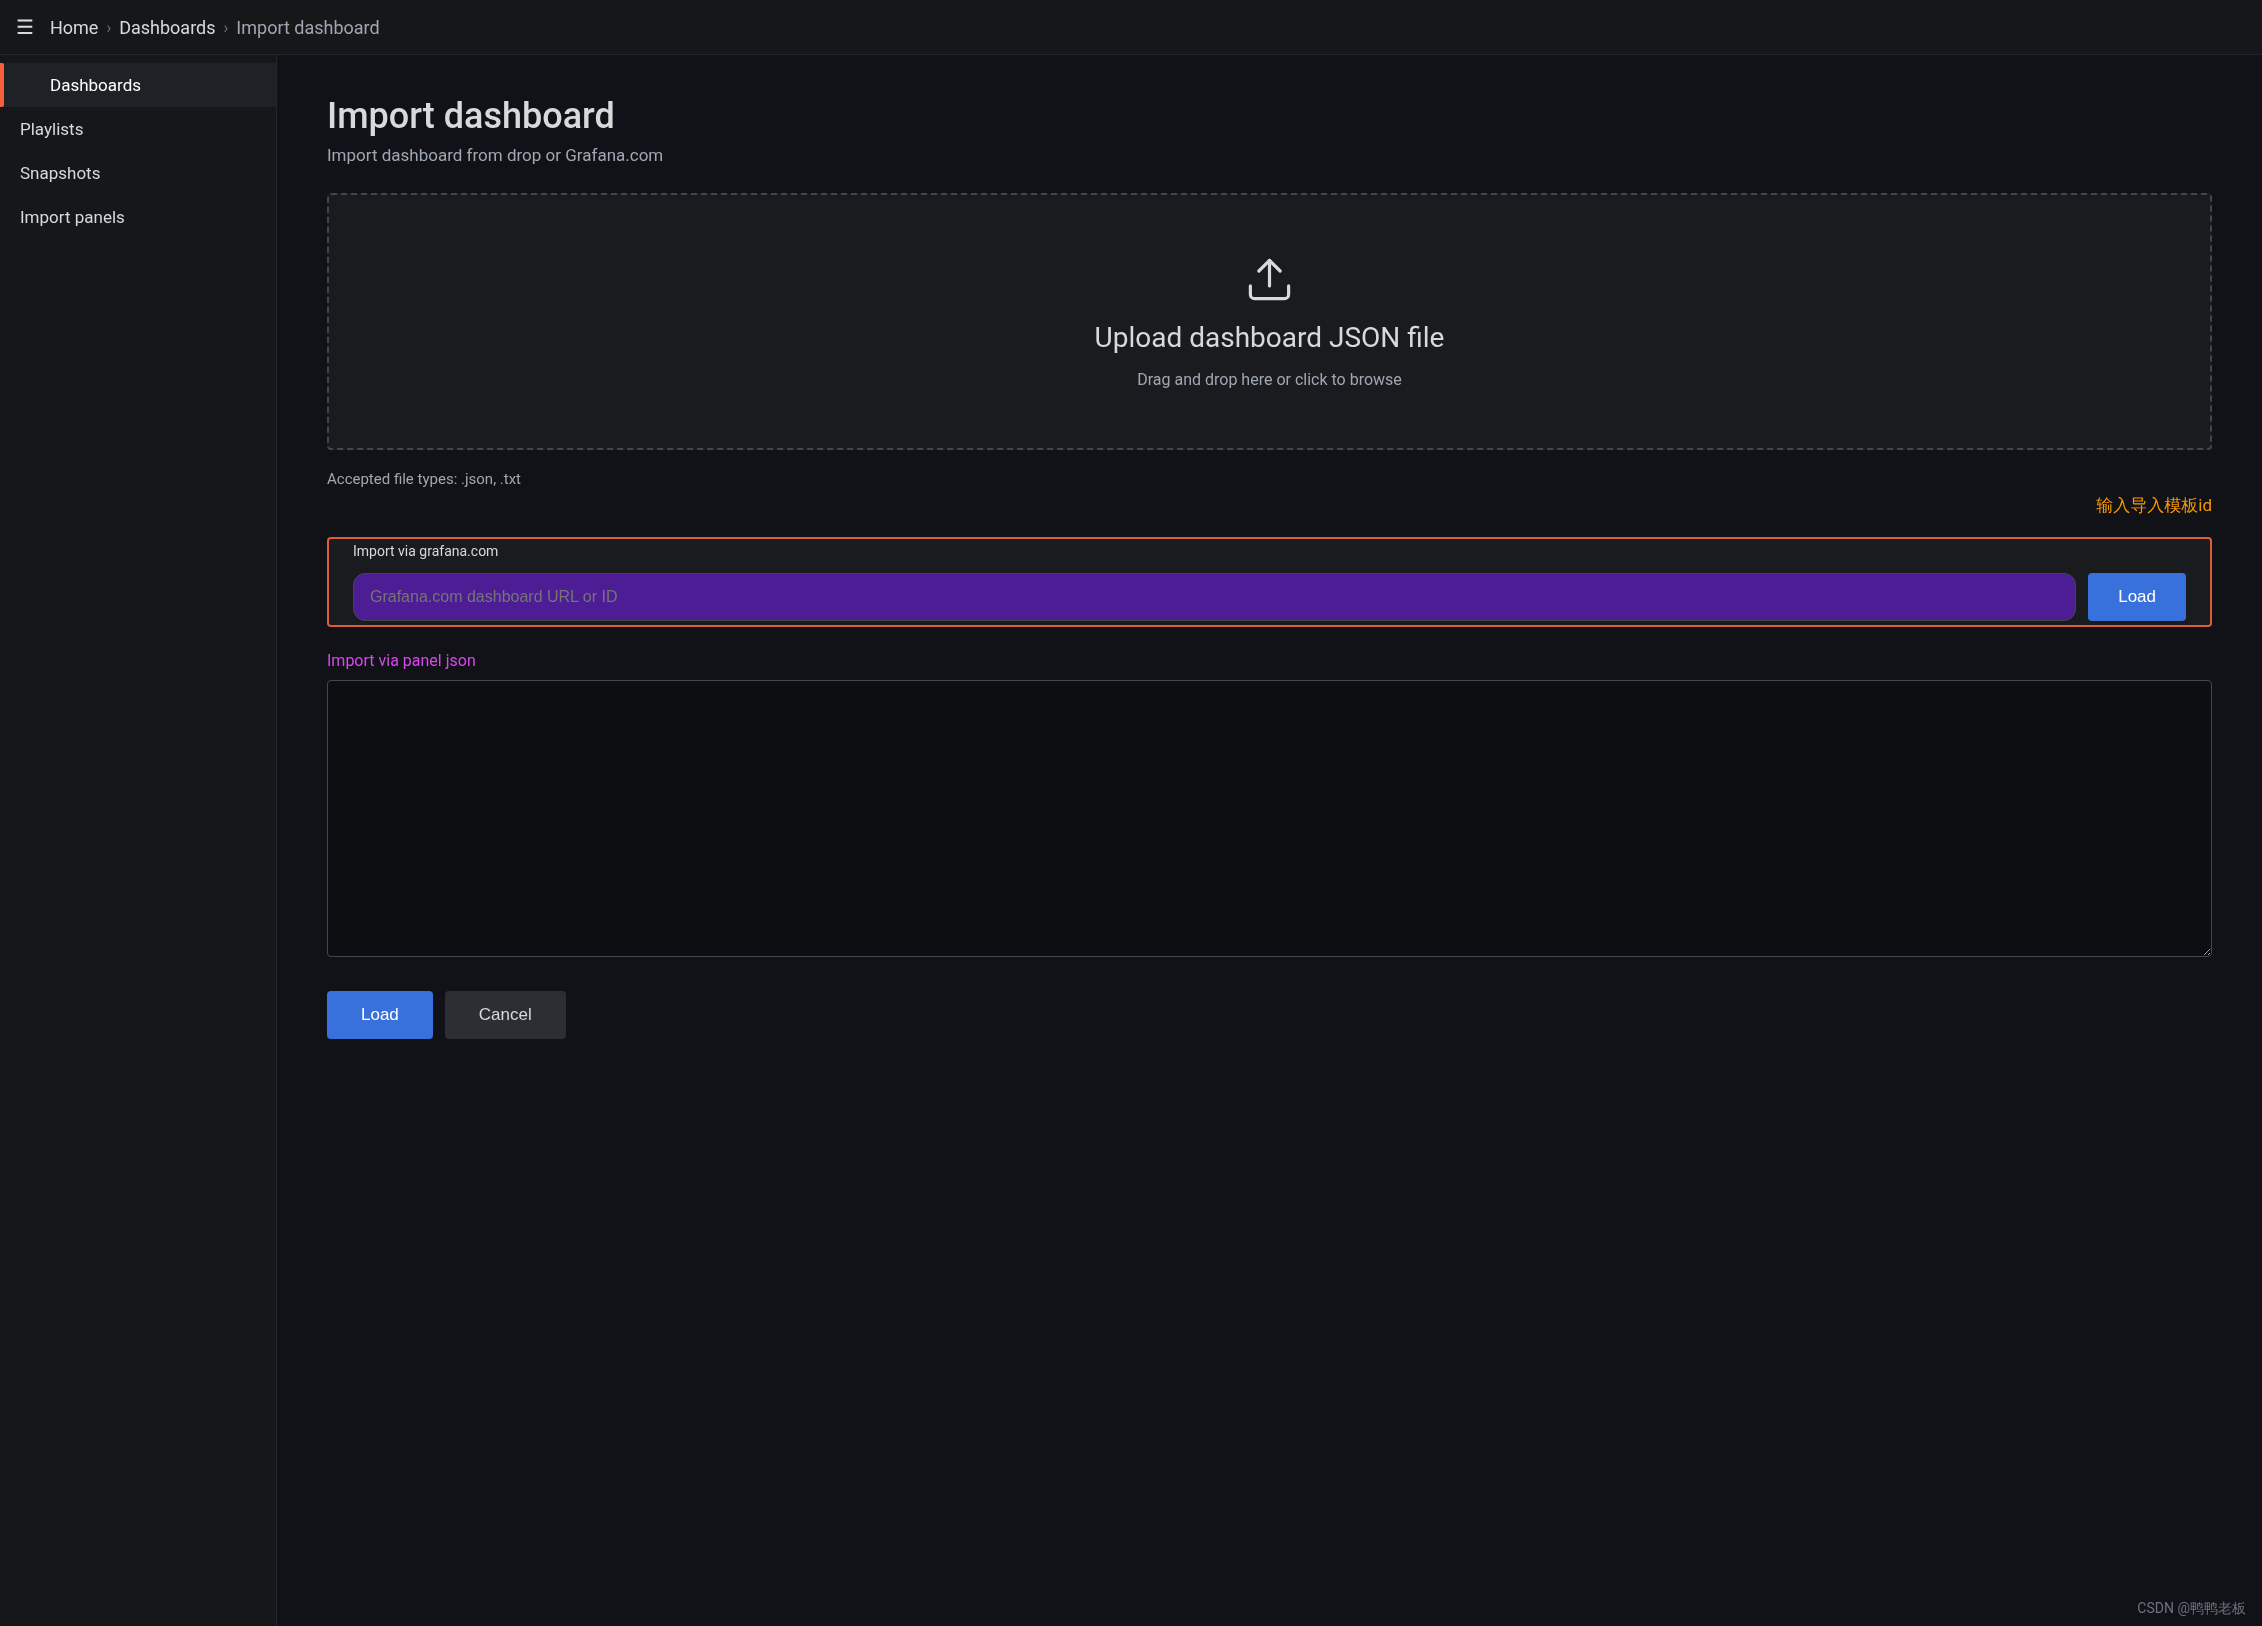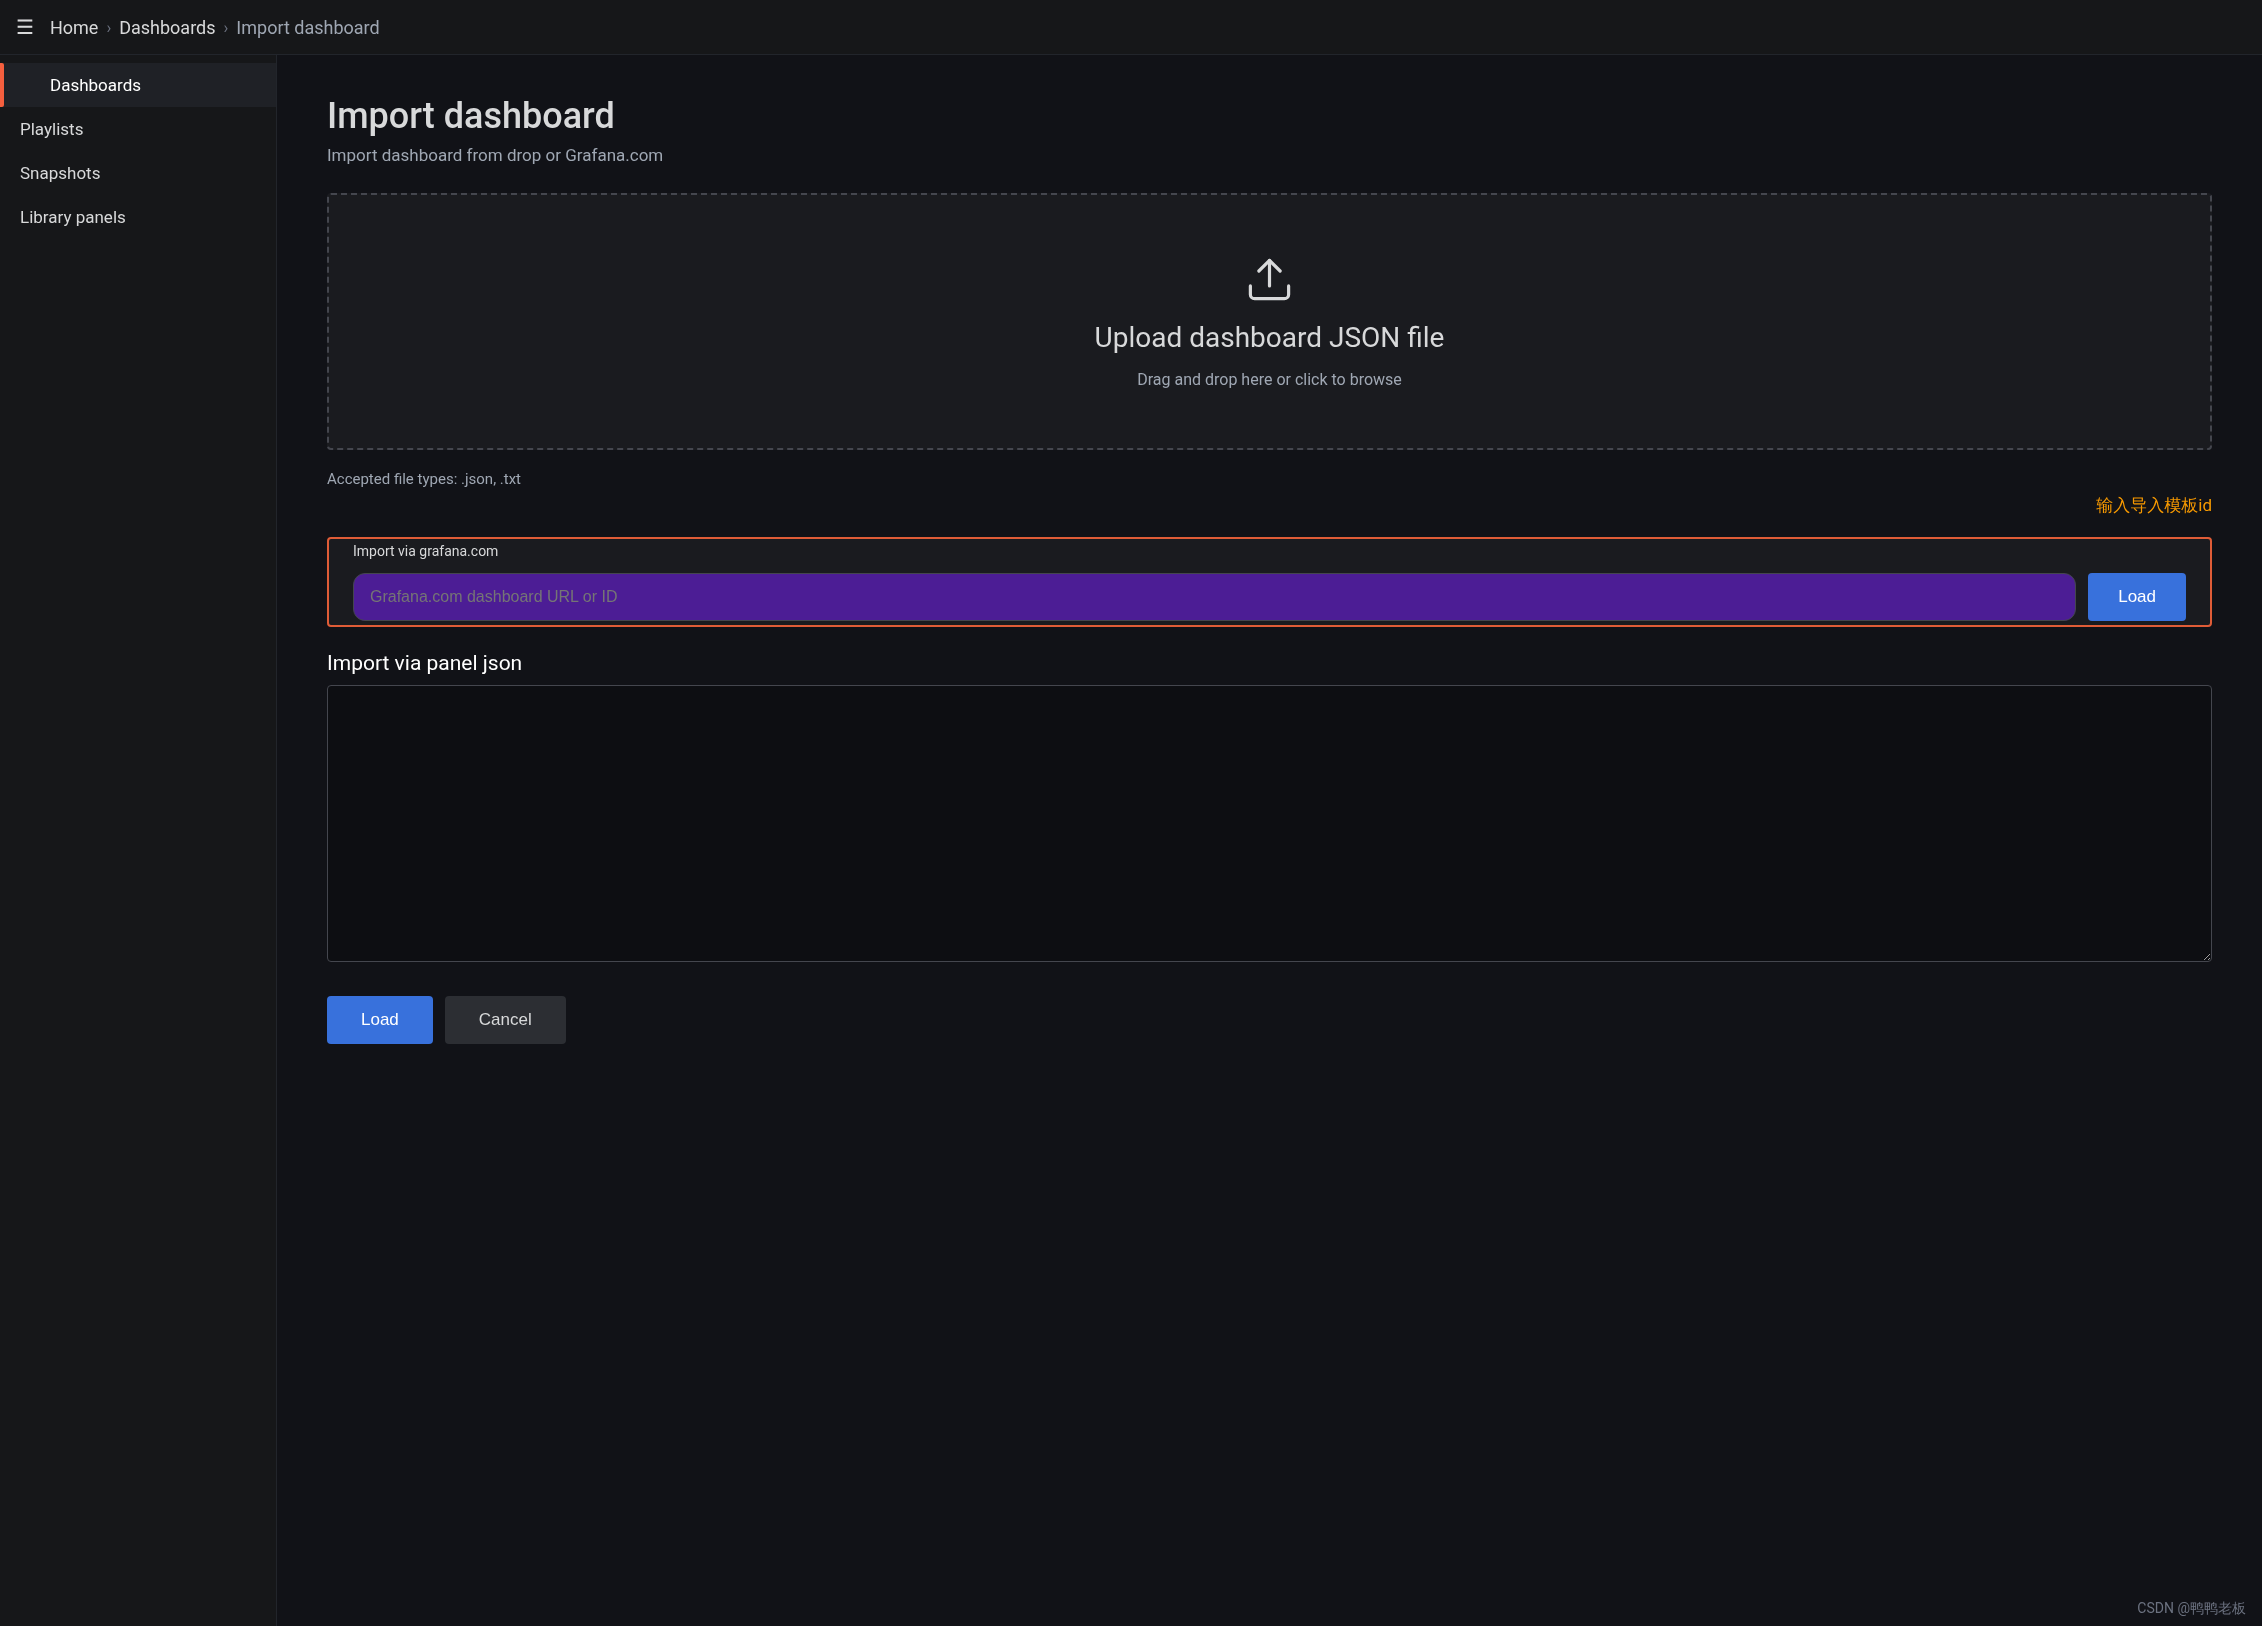--- a/index.html
+++ b/index.html
@@ -207,22 +207,22 @@
       cursor: pointer;
       font-weight: 500;
       white-space: nowrap;
     }
 
     
     .panel-json-section {
       margin-bottom: 30px;
     }
     .panel-json-label {
-      font-size: 21px;
-      color: #ffffff;
+      font-size: 16px;
+      color: #d946ef;
       margin-bottom: 10px;
       font-weight: 400;
     }
     .panel-json-textarea {
       width: 100%;
       height: 277px;
       background: #0d0e12;
       border: 1px solid #44464e;
       border-radius: 4px;
       padding: 14px 16px;
@@ -295,21 +295,21 @@
       </div>
       <span>Dashboards</span>
     </div>
     <div class="sidebar-item">
       <span>Playlists</span>
     </div>
     <div class="sidebar-item">
       <span>Snapshots</span>
     </div>
     <div class="sidebar-item">
-      <span>Library panels</span>
+      <span>Import panels</span>
     </div>
   </aside>
 
   <main class="main">
     <h1 class="page-title">Import dashboard</h1>
     <p class="page-subtitle">Import dashboard from drop or Grafana.com</p>
 
     <div class="upload-area">
       <svg class="upload-icon-svg" width="51" height="51" viewBox="0 0 24 24" fill="none" stroke="#d8d9da" stroke-width="1.5" stroke-linecap="round" stroke-linejoin="round">
         <path d="M21 15v4a2 2 0 0 1-2 2H5a2 2 0 0 1-2-2v-4"></path>

